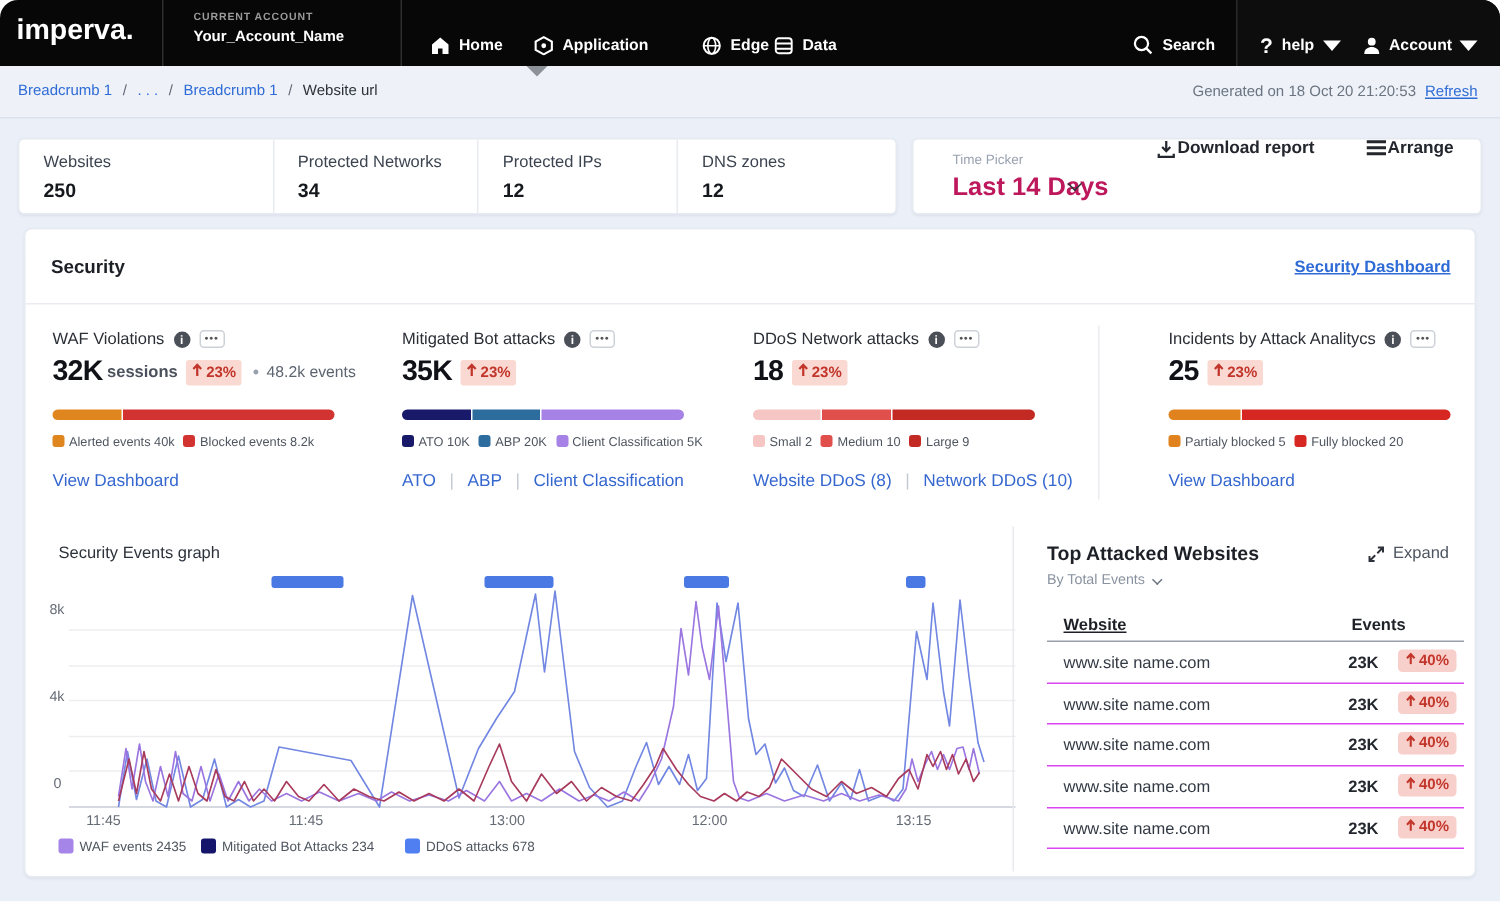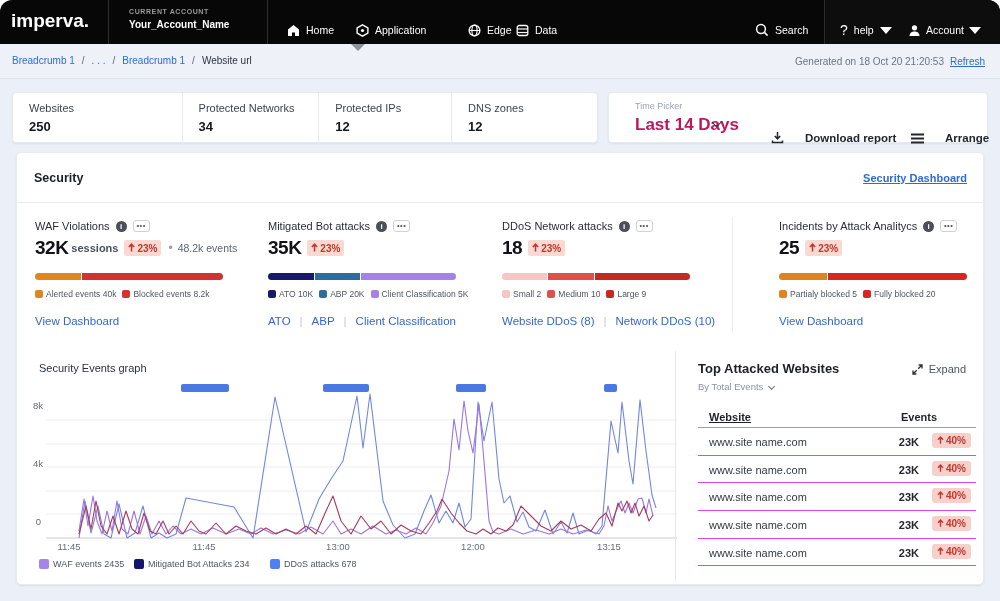--- a/index.html
+++ b/index.html
@@ -6,21 +6,21 @@
 body { width:1000px; height:601px; background:#fff; font-family:"Liberation Sans", sans-serif; overflow:hidden; }
 .page { position:relative; width:1000px; height:601px; background:#ebeff7; border-radius:12px 12px 0 0; overflow:hidden; }
 
 .nav { position:absolute; left:0; top:0; width:1000px; height:44px; background:#070707; }
 .nav .navr { position:absolute; left:824px; top:0; width:176px; height:44px; background:#0d0d0d; }
 .nav .logo { position:absolute; left:11px; top:10px; color:#fff; font-size:19px; font-weight:700; letter-spacing:0px; }
 .nav .vdiv { position:absolute; top:0; width:1px; height:44px; background:#2e2e2e; }
 .acct { position:absolute; left:129px; top:8px; }
 .acct .l1 { font-size:7px; color:#9a9a9a; letter-spacing:0.6px; font-weight:600; }
 .acct .l2 { font-size:10px; color:#fff; font-weight:700; margin-top:4px; }
-.nitem { position:absolute; top:0; height:60px; display:flex; align-items:center; gap:6px; color:#fff; font-size:10.5px; font-weight:400; }
+.nitem { position:absolute; top:0; height:60px; display:flex; align-items:center; gap:6px; color:#fff; font-size:10.5px; font-weight:700; }
 .caret { width:0; height:0; border-left:6px solid transparent; border-right:6px solid transparent; border-top:7px solid #fff; margin-left:0px; }
 .notch { position:absolute; z-index:5; left:351px; top:44px; width:0; height:0; border-left:7px solid transparent; border-right:7px solid transparent; border-top:7px solid #8d9299; }
 
 .crumbs { position:absolute; left:0; top:44px; width:1000px; height:35px; background:#eef2f8; border-bottom:1px solid #dde3ec; font-size:10px; }
 .crumbs .in { position:absolute; left:12px; top:11px; display:flex; gap:7px; align-items:center; }
 .bl { color:#2e6bd6; }
 .sep { color:#667; }
 .crumbs .gen { position:absolute; right:15px; top:12px; color:#6b7480;text-align:center; }
 .crumbs .gen a { color:#2e6bd6; text-decoration:underline; margin-left:6px; }
 
@@ -33,21 +33,21 @@
 .statA .cell:nth-child(4){ width:155px; }
 .statA .cell + .cell { border-left:1px solid #e8ebf0; }
 .slab { font-size:11px; color:#3c4450; }
 .sval { font-size:13px; color:#15181d; font-weight:700; margin-top:5px; }
 .statB { left:608px; top:92px; width:380px; height:51px; }
 .tp { position:absolute; left:26px; top:8px; }
 .tp .t1 { font-size:9px; color:#9aa3b2; }
 .tp .t2 { font-size:17px; font-weight:700; color:#be185d; margin-top:4px; }
 .chev { display:inline-block; width:7px; height:7px; border-right:1.6px solid #30343c; border-bottom:1.6px solid #30343c; transform:rotate(45deg); }
 .tp-chev { position:absolute; left:104px; top:26px; }
-.act { position:absolute; top:0; height:51px; display:flex; align-items:flex-end; gap:21px; font-size:11.5px; font-weight:700; color:#23262d; }
+.act { position:absolute; top:0; height:51px; display:flex; align-items:flex-start; gap:1px; font-size:11.5px; font-weight:700; color:#23262d; }
 
 .sec { left:16px; top:152px; width:968px; height:433px; border-radius:5px; }
 .sec .hdr { position:absolute; left:0; top:0; width:968px; height:50px; border-bottom:1px solid #e9ecf1; }
 .sec .hdr .t { position:absolute; left:17px; top:18px; font-size:12.5px; font-weight:700; color:#1c2026; }
 .sec .hdr a { position:absolute; right:18px; top:19px; font-size:11px; color:#2e6bd6; text-decoration:underline; font-weight:600;}
 
 .m { position:absolute; top:66px; width:216px; }
 .m .trow { display:flex; align-items:center; gap:6px; height:14px; }
 .m .tt { font-size:11px; color:#2a2e35; }
 .info { width:11px; height:11px; border-radius:50%; background:#4b5058; color:#fff; font-size:8px; font-weight:700; text-align:center; line-height:11px; display:inline-block; }

